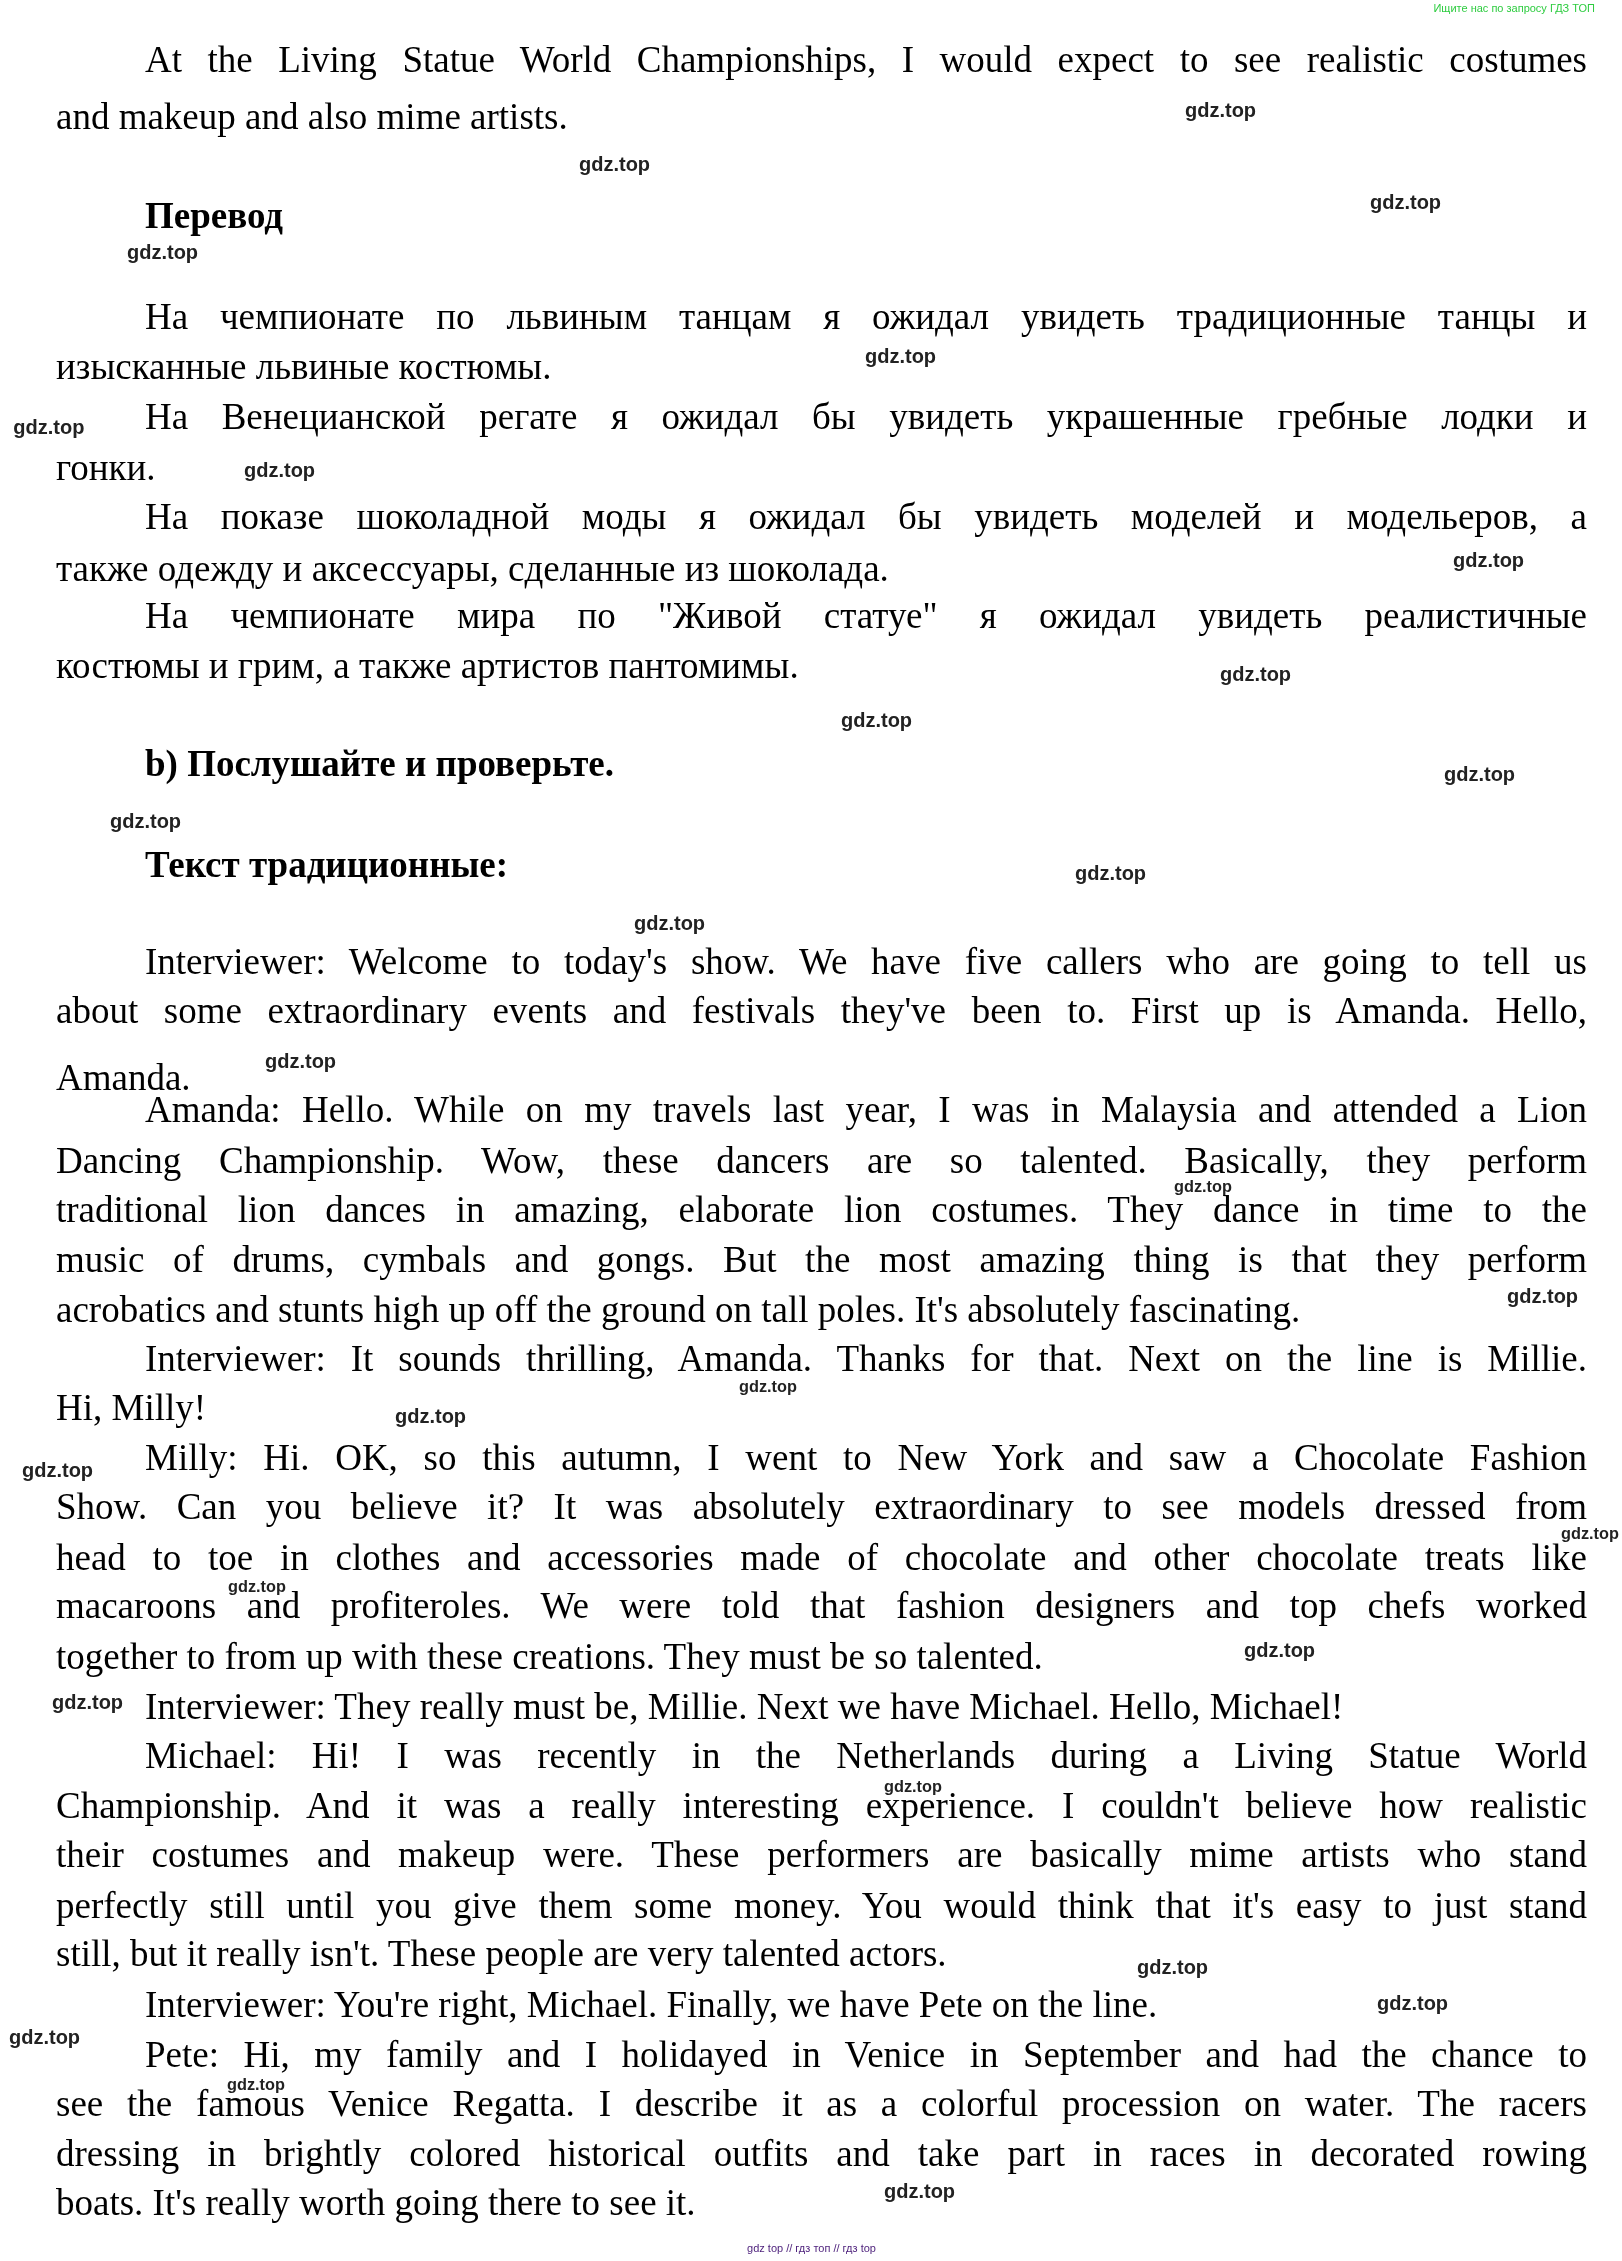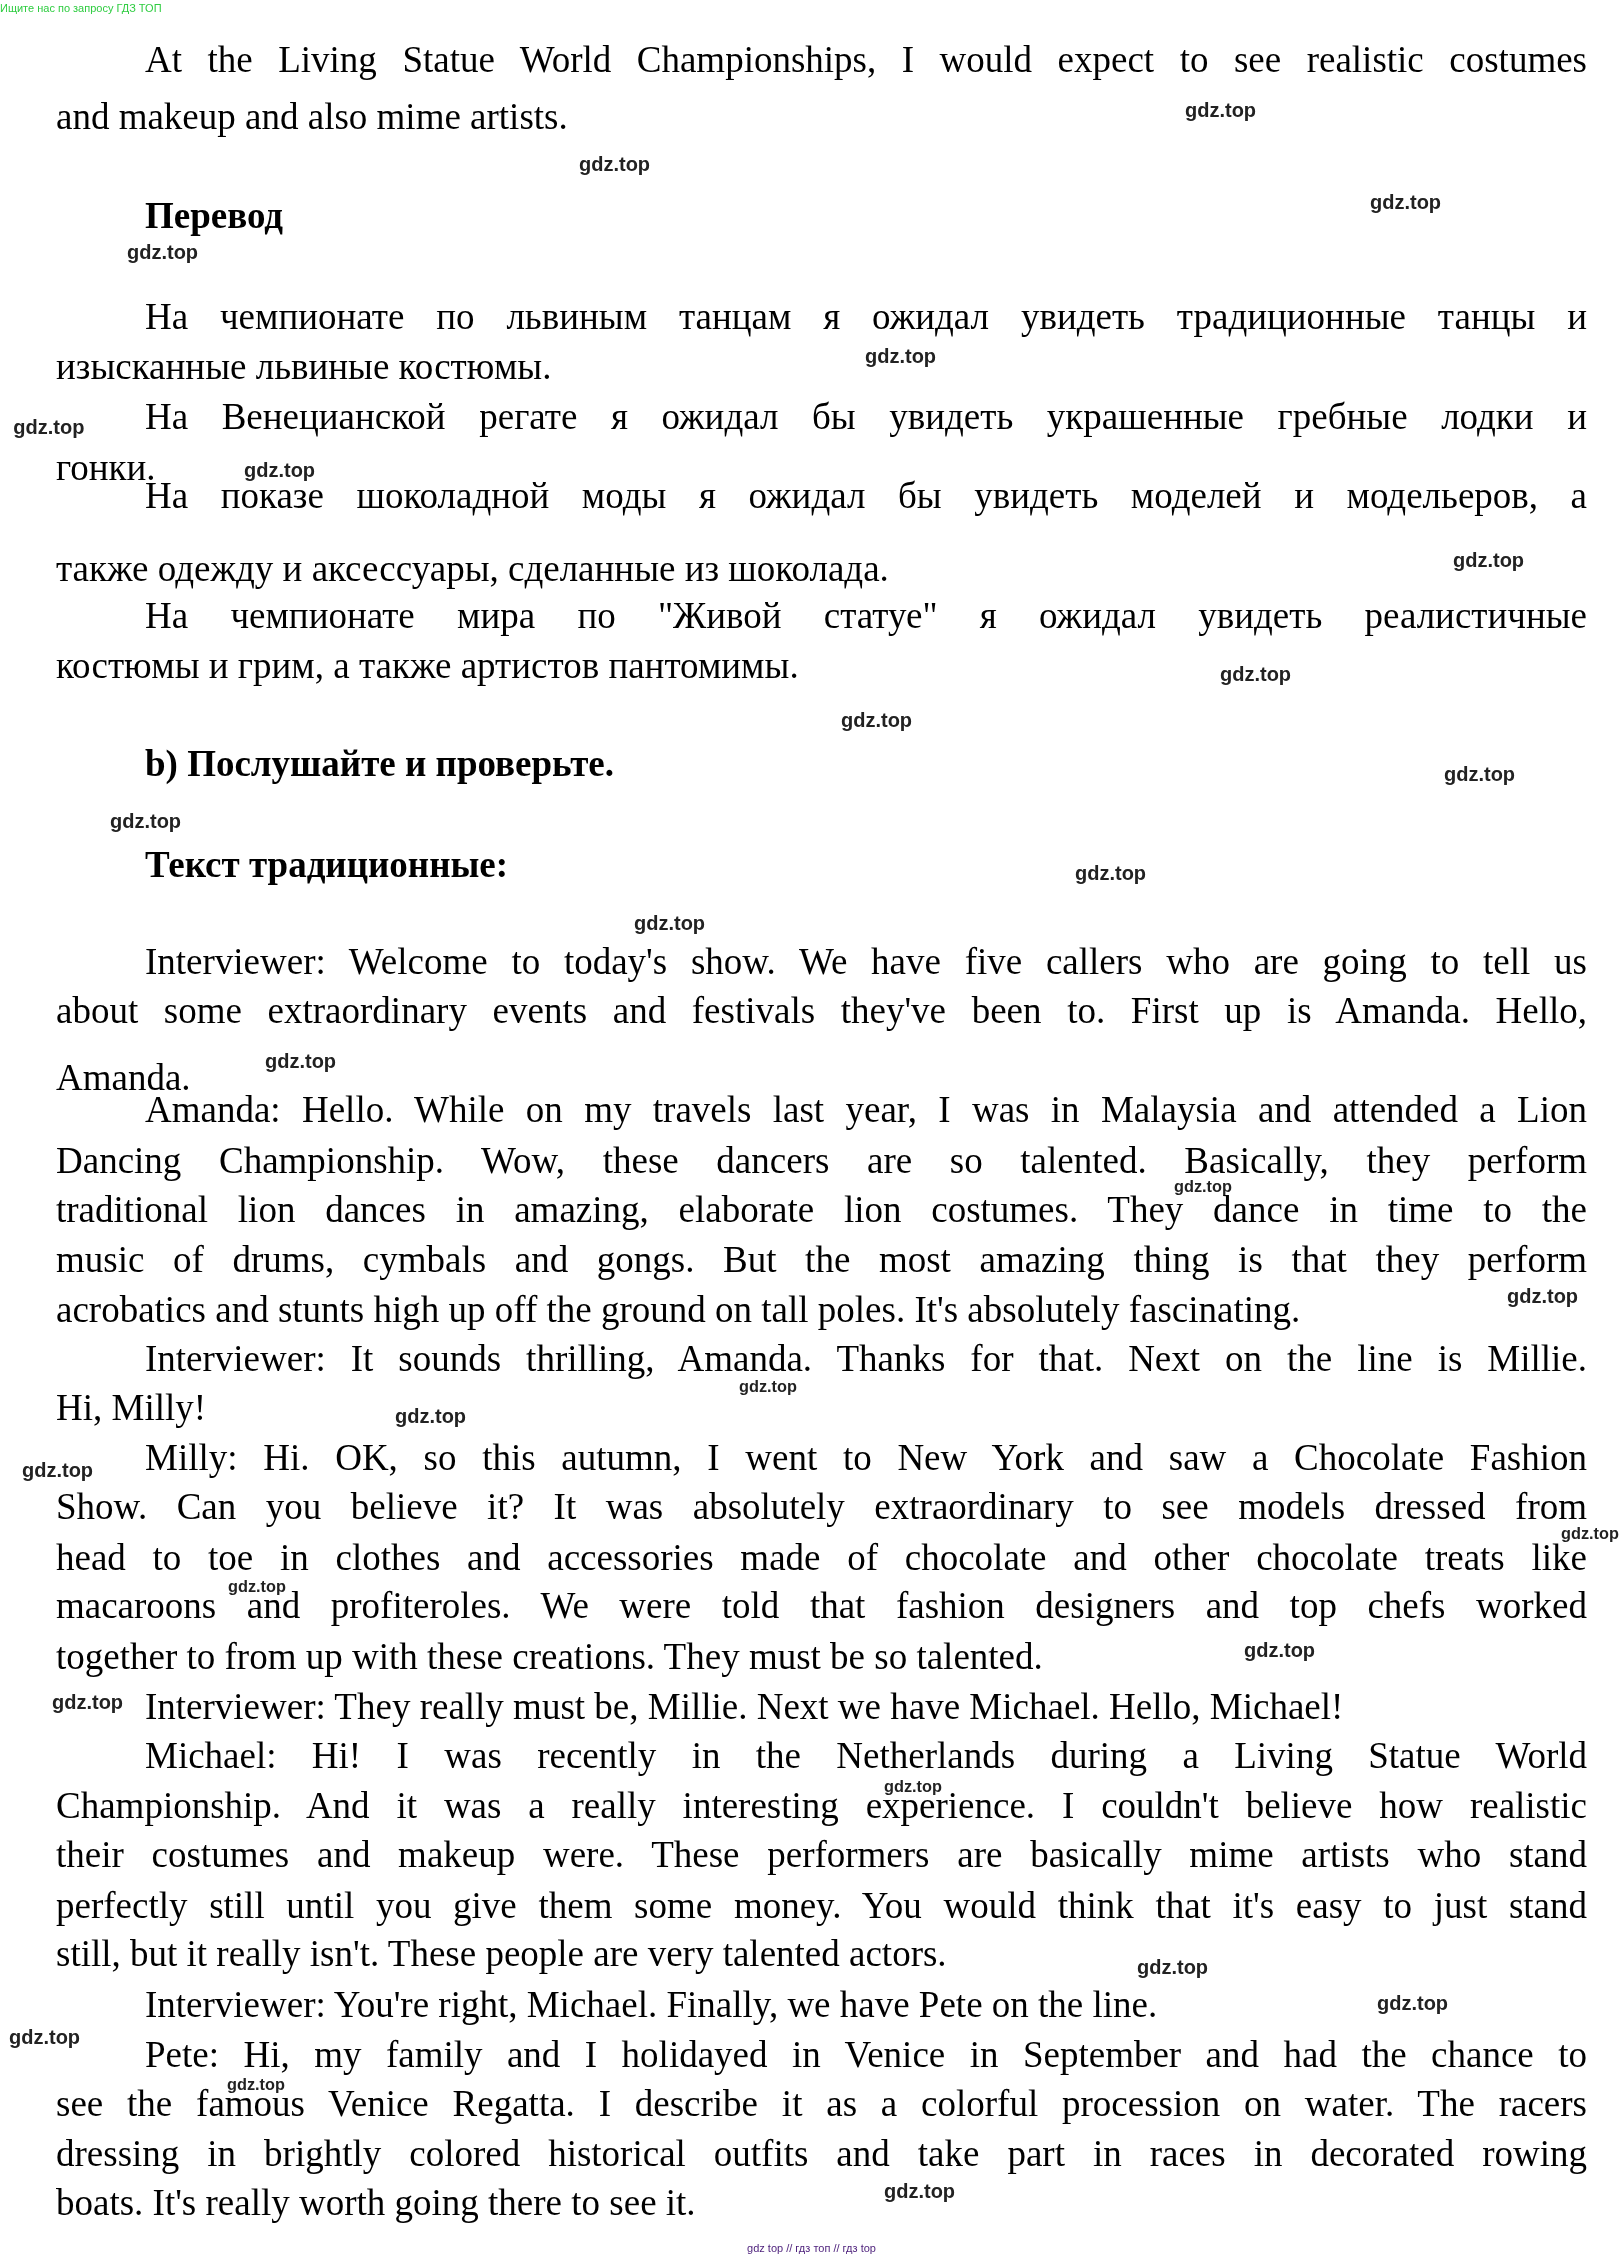--- a/index.html
+++ b/index.html
@@ -1,18 +1,18 @@
 <!DOCTYPE html>
 <html style="font-size:12px"><head>
 <meta charset="utf-8">
 <style>
   html, body { margin: 0; padding: 0; background: #ffffff; }
   body { width: 1623px; height: 2261px; position: relative; overflow: hidden; }
   .top-banner {
-    position: absolute; top: 1.5px; left: 0; width: 1595px; text-align: left;
+    position: absolute; top: 1.5px; left: 0; width: 1595px; text-align: right;
     font-family: "Liberation Sans", sans-serif; font-size: 11px; color: #2ecc40;
   }
   .bottom-banner {
     position: absolute; top: 2242px; left: 0; width: 1623px; text-align: center;
     font-family: "Liberation Sans", sans-serif; font-size: 11px; color: #4b1e7a;
   }
   .line {
     position: absolute; left: 56px; width: 1531px;
     font-family: "Liberation Serif", serif; font-size: 37px; line-height: 44px;
     color: #000; white-space: nowrap;
@@ -33,21 +33,21 @@
 
 <div class="line indent justify" style="top:38px">At the Living Statue World Championships, I would expect to see realistic costumes</div>
 <div class="line" style="top:95px">and makeup and also mime artists.</div>
 
 <div class="line indent heading" style="top:194px">Перевод</div>
 
 <div class="line indent justify" style="top:295px">На чемпионате по львиным танцам я ожидал увидеть традиционные танцы и</div>
 <div class="line" style="top:345px">изысканные львиные костюмы.</div>
 <div class="line indent justify" style="top:395px">На Венецианской регате я ожидал бы увидеть украшенные гребные лодки и</div>
 <div class="line" style="top:446px">гонки.</div>
-<div class="line indent justify" style="top:474px">На показе шоколадной моды я ожидал бы увидеть моделей и модельеров, а</div>
+<div class="line indent justify" style="top:495px">На показе шоколадной моды я ожидал бы увидеть моделей и модельеров, а</div>
 <div class="line" style="top:547px">также одежду и аксессуары, сделанные из шоколада.</div>
 <div class="line indent justify" style="top:594px">На чемпионате мира по "Живой статуе" я ожидал увидеть реалистичные</div>
 <div class="line" style="top:644px">костюмы и грим, а также артистов пантомимы.</div>
 
 <div class="line indent heading" style="top:742px">b) Послушайте и проверьте.</div>
 <div class="line indent heading" style="top:843px">Текст традиционные:</div>
 
 <div class="line indent justify" style="top:940px">Interviewer: Welcome to today's show. We have five callers who are going to tell us</div>
 <div class="line justify" style="top:989px">about some extraordinary events and festivals they've been to. First up is Amanda. Hello,</div>
 <div class="line" style="top:1056px">Amanda.</div>

